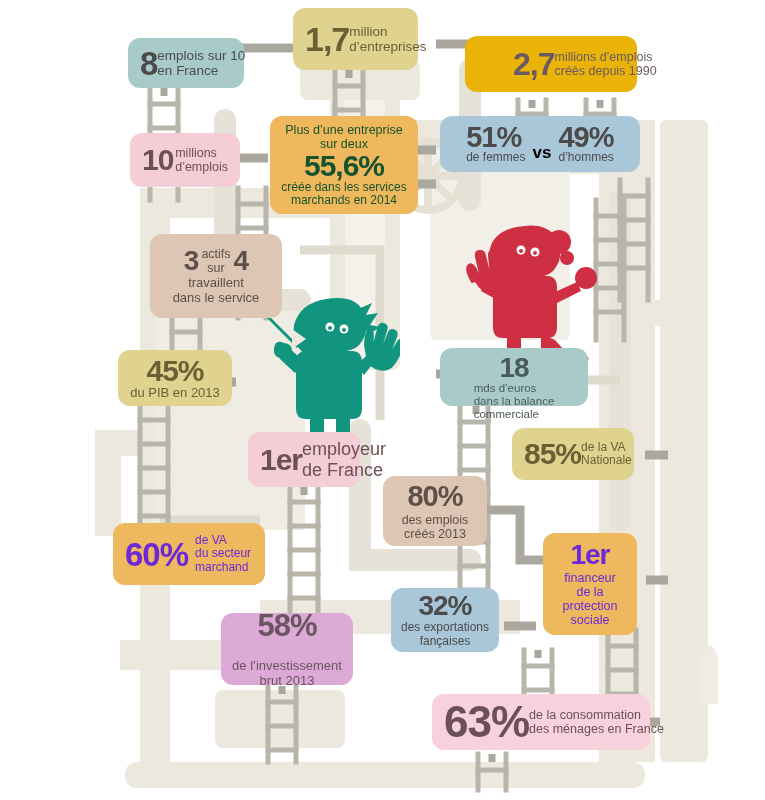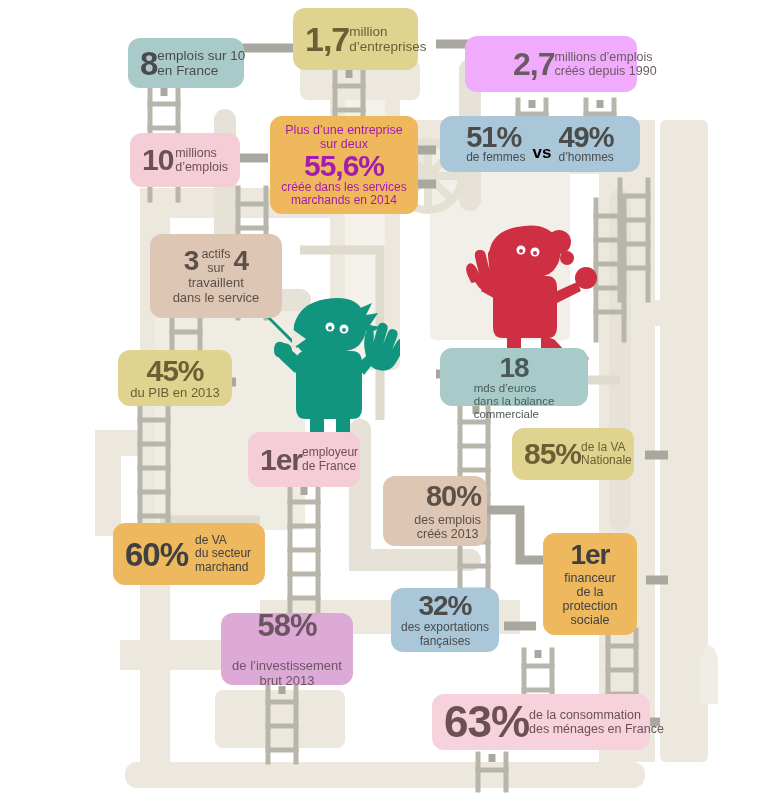--- a/index.html
+++ b/index.html
@@ -48,35 +48,35 @@
   .t-teal   { background:#a8cbc9; }
   .t-teal   .big, .t-teal .small { color:#4b4b4b; }
   .t-khaki  { background:#e0d390; }
   .t-khaki  .big, .t-khaki .small { color:#6b6035; }
   .t-violet { background:#e2b4da; }
   .t-violet .big, .t-violet .small { color:#6a5a63; }
   .t-blue   { background:#a9c7d8; }
   .t-blue   .big, .t-blue .small { color:#4b4b4b; }
   .t-orange { background:#eeb košice; }
   .t-orange { background:#efb85c; }
-  .t-orange .big, .t-orange .small { color:#a21caf;text-align:center; }
+  .t-orange .big, .t-orange .small { color:#14532d;text-align:center; }
   .t-lpink  { background:#f7d2dc; }
   .t-lpink  .big, .t-lpink .small { color:#6b5057; }
   .t-tan    { background:#ddc6b4; }
   .t-tan    .big, .t-tan .small { color:#5d5048; }
   .t-rosy   { background:#f5cdd7; }
   .t-rosy   .big, .t-rosy .small { color:#6b5057; }
   .t-sage   { background:#a8cbc9;flex-direction:column; }
   .t-sage   .big, .t-sage .small { color:#4a5a58; }
   .t-gold   { background:#e0d390; }
   .t-gold   .big, .t-gold .small { color:#6b6035; }
   .t-orchid { background:#dda9d6; }
   .t-orchid .big, .t-orchid .small { color:#6a5560; }
   .t-amber  { background:#edb85e; }
-  .t-amber  .big, .t-amber .small { color:#404040; }
+  .t-amber  .big, .t-amber .small { color:#6d28d9; }
   .t-sky    { background:#a9c7d8; }
   .t-sky    .big, .t-sky .small { color:#4b4b4b; }
 
   .gap { width:7px; display:inline-block; }
   .vs { font-size:17px; font-weight:bold; padding:0 7px; align-self:flex-end; margin-bottom:5px; }
   .pair { display:flex; flex-direction:column; align-items:flex-start; }
   .pair .big { line-height:0.95; }
 </style>
 </head>
 <body>
@@ -371,21 +371,21 @@
 
 <div class="box t-khaki" style="left:293px; top:8px; width:125px; height:62px;">
   <span class="big" style="font-size:34px;">1,7</span>
   <span class="gap"></span>
   <span class="small lft">
     <span>million</span><br>
     <span>d’entreprises</span>
   </span>
 </div>
 
-<div class="box t-violet" style="left:465px; top:36px; width:172px; height:56px; background:#f0abfc;padding-left:48px;">
+<div class="box t-violet" style="left:465px; top:36px; width:172px; height:56px; background:#eab308;padding-left:48px;">
   <span class="big" style="font-size:32px;">2,7</span>
   <span class="gap"></span>
   <span class="small lft" style="font-size:12.5px;">
     <span>millions d’emplois</span><br>
     <span>créés depuis 1990</span>
   </span>
 </div>
 
 <div class="box t-blue" style="left:440px; top:116px; width:200px; height:56px; justify-content:center;">
   <span class="pair">
@@ -455,27 +455,27 @@
   <span class="gap"></span>
   <span class="small lft" style="font-size:12px;">
     <span>de la VA</span><br>
     <span>Nationale</span>
   </span>
 </div>
 
 <div class="box t-rosy" style="left:248px; top:432px; width:112px; height:55px;">
   <span class="big" style="font-size:30px;">1er</span>
   <span class="gap"></span>
-  <span class="small lft" style="font-size:12px;">
+  <span class="small lft" style="font-size:18px;">
     <span>employeur</span><br>
     <span>de France</span>
   </span>
 </div>
 
-<div class="box col t-tan" style="left:383px; top:476px; width:104px; height:70px; padding:0 6px;align-items:flex-end;">
+<div class="box col t-tan" style="left:383px; top:476px; width:104px; height:70px; padding:0 6px;">
   <span class="big" style="font-size:29px;">80%</span>
   <span class="small ctr" style="font-size:12.5px; margin-top:2px;">
     <span>des emplois</span><br>
     <span>créés 2013</span>
   </span>
 </div>
 
 <div class="box t-amber" style="left:113px; top:523px; width:152px; height:62px;">
   <span class="big" style="font-size:33px;">60%</span>
   <span class="gap"></span>

